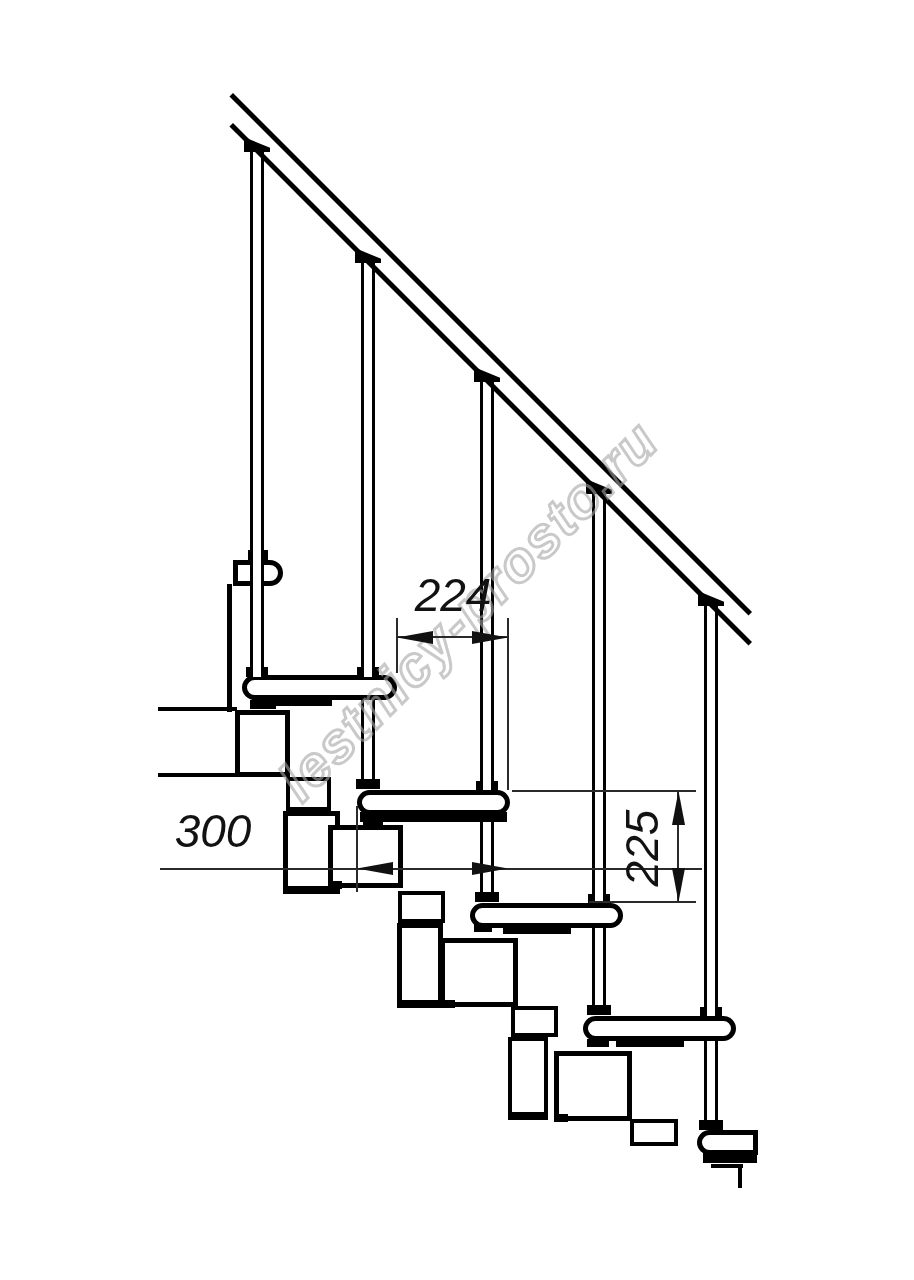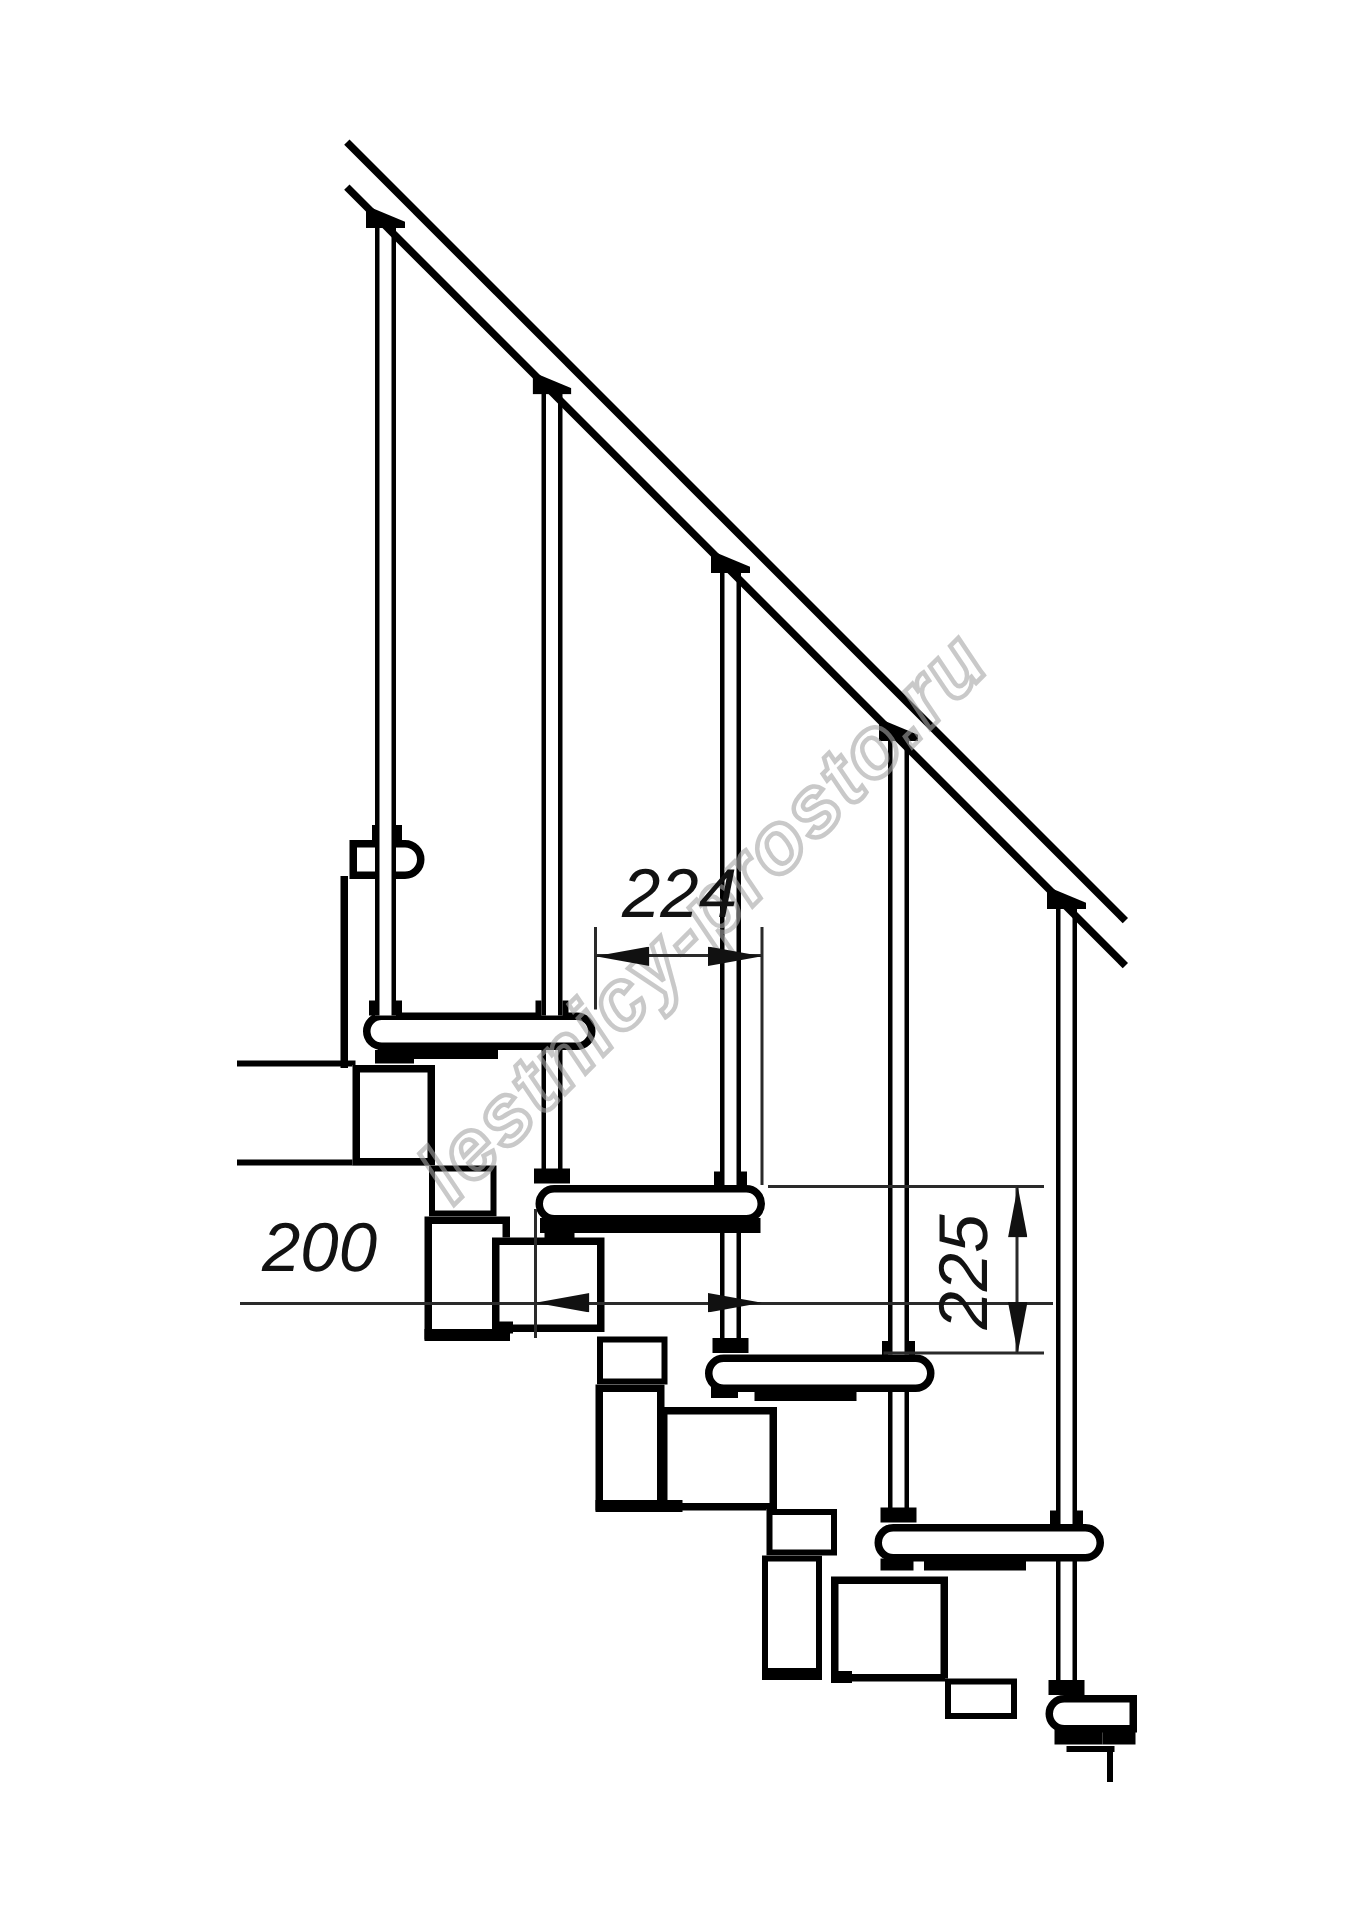--- a/index.html
+++ b/index.html
@@ -113,21 +113,21 @@
   <div class="dimln" style="left:507px; top:618px; width:2px; height:172px;"></div>
   <div class="dimln" style="left:397px; top:636px; width:111px; height:2px;"></div>
   <div class="arr left" style="left:397px; top:631px; width:36px; height:13px;"></div>
   <div class="arr right" style="left:472px; top:631px; width:36px; height:13px;"></div>
   <div class="dimtxt" style="left:398px; top:572px; width:110px;">224</div>
 
   <div class="dimln" style="left:160px; top:868px; width:542px; height:2px;"></div>
   <div class="dimln" style="left:356px; top:806px; width:2px; height:86px;"></div>
   <div class="arr left" style="left:357px; top:862px; width:36px; height:13px;"></div>
   <div class="arr right" style="left:472px; top:862px; width:36px; height:13px;"></div>
-  <div class="dimtxt" style="left:168px; top:808px; width:90px;">200</div>
+  <div class="dimtxt" style="left:168px; top:808px; width:90px;">300</div>
 
   <div class="dimln" style="left:512px; top:790px; width:184px; height:2px;"></div>
   <div class="dimln" style="left:589px; top:901px; width:107px; height:2px;"></div>
   <div class="dimln" style="left:677px; top:791px; width:2px; height:111px;"></div>
   <div class="arr up" style="left:672px; top:791px; width:13px; height:34px;"></div>
   <div class="arr down" style="left:672px; top:868px; width:13px; height:34px;"></div>
   <div class="dimtxt" style="left:597px; top:825px; width:90px; transform:rotate(-90deg); transform-origin:center;">225</div>
 
 </div>
 

